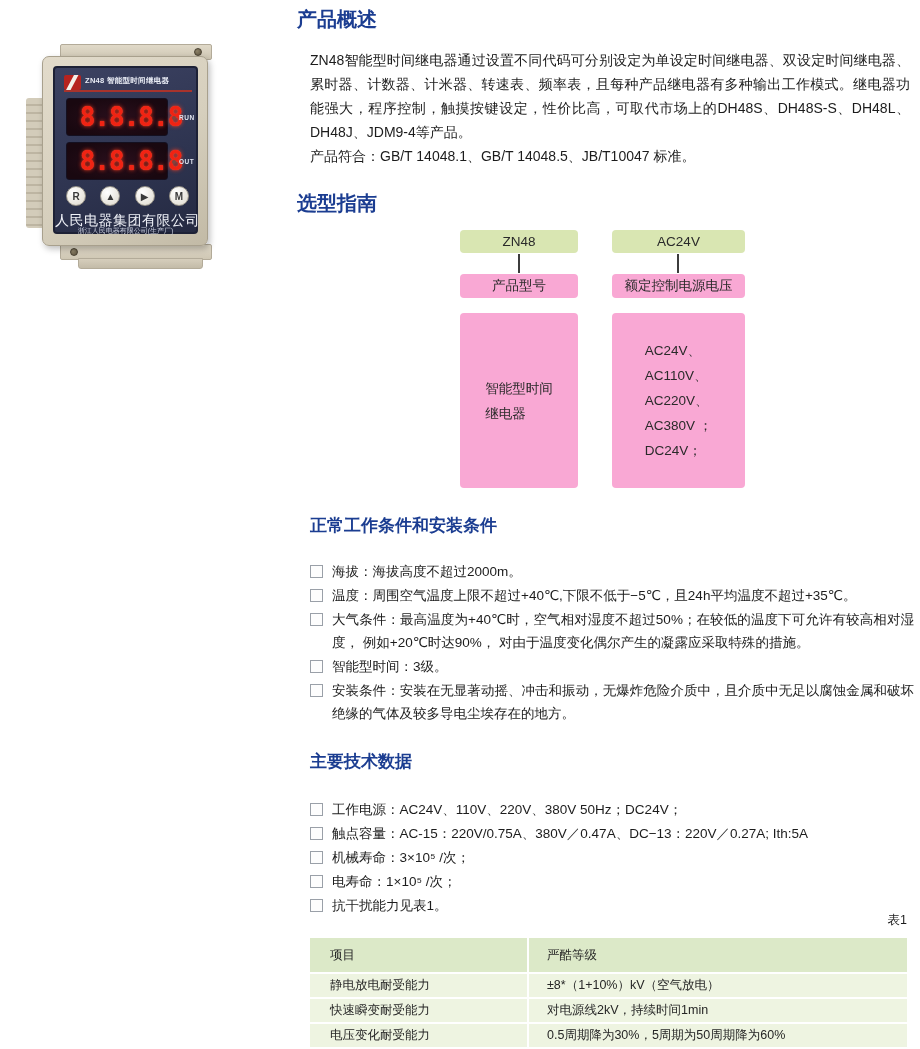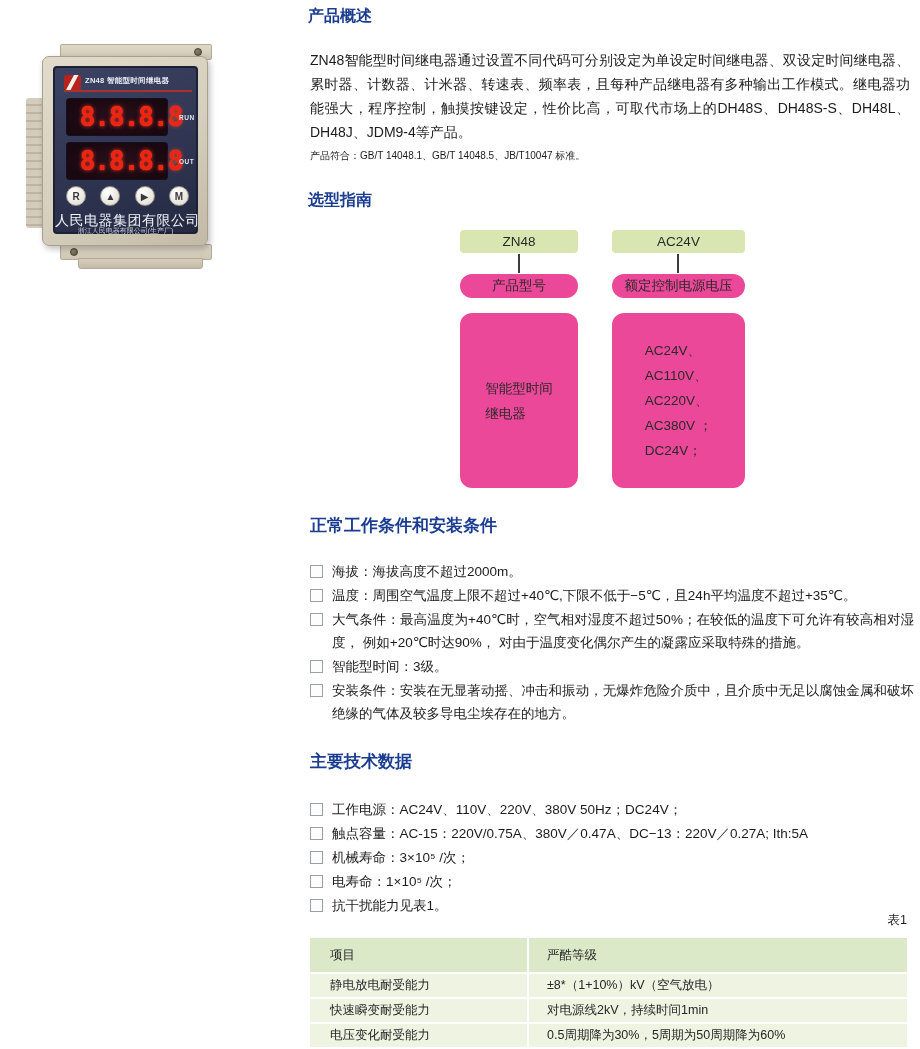--- a/index.html
+++ b/index.html
@@ -1,27 +1,27 @@
 <!DOCTYPE html>
 <html><head>
 <meta charset="utf-8">
 <style>
   * { margin:0; padding:0; box-sizing:border-box; }
   html,body { background:#ffffff; }
   body { font-family:"Liberation Sans","DejaVu Sans",sans-serif; color:#1f1f1f; }
   .page { position:relative; width:920px; height:1049px; background:#ffffff; overflow:hidden; }
 
   
-  .h-small { position:absolute; left:308px; font-size:16px; font-weight:bold; color:#1b3d91; }
+  .h-small { position:absolute; left:297px; font-size:20px; font-weight:bold; color:#1b3d91; }
   .h-large { position:absolute; left:310px; font-size:17px; font-weight:bold; color:#1b3d91; }
 
   
   .overview-par { position:absolute; left:310px; top:48px; width:600px; font-size:14px;
                   line-height:24px; text-align:justify; color:#1c1c1c; }
-  .standards { position:absolute; left:310px; top:144px; width:600px; font-size:10px;
+  .standards { position:absolute; left:310px; top:144px; width:600px; font-size:14px;
                line-height:24px; color:#1c1c1c; }
 
   
   .device-wrap { position:absolute; left:18px; top:38px; width:285px; height:232px; }
   .fins { position:absolute; left:8px; top:60px; width:20px; height:130px;
           background:repeating-linear-gradient(180deg,#d3ccba 0 6px,#bdb5a2 6px 8px);
           border-radius:3px; }
   .bracket { position:absolute; background:linear-gradient(180deg,#e0d9c8,#cfc7b4);
              border:1px solid #b3ab99; border-radius:2px; }
   .bracket.top { left:42px; top:6px; width:152px; height:16px; }
@@ -62,21 +62,21 @@
              display:flex; align-items:center; justify-content:center; }
   .company { position:absolute; left:0; top:144px; width:100%; text-align:center; font-size:14px;
              font-weight:normal; color:#f2f4fa; letter-spacing:0.5px; white-space:nowrap; }
   .factory { position:absolute; left:0; top:158px; width:100%; text-align:center; font-size:7px;
              color:#c9cedd; white-space:nowrap; }
 
   
   .g-box { position:absolute; border-radius:4px; display:flex; align-items:center; justify-content:center;
            font-size:13.5px; color:#2a2a2a; }
   .g-dark { background:#d9e6b2; }
-  .g-light { background:#ec4899;border-radius:12px; }
+  .g-light { background:#f9a8d4; }
   .conn { position:absolute; width:2px; height:19px; background:#3c3c3c; }
   .opt-lines { display:flex; flex-direction:column; gap:7px; align-items:flex-start; }
   .detail-lines { line-height:25px; }
 
   
   .check-list { position:absolute; left:310px; width:604px; }
   .check-item { display:flex; align-items:flex-start; margin-bottom:1px; }
   .checkbox { flex:0 0 13px; width:13px; height:13px; border:1px solid #9aa0a8; background:#fdfdfd;
               margin:5px 9px 0 0; }
   .check-text { flex:1; font-size:13.5px; line-height:23px; color:#1c1c1c; text-align:justify; }

